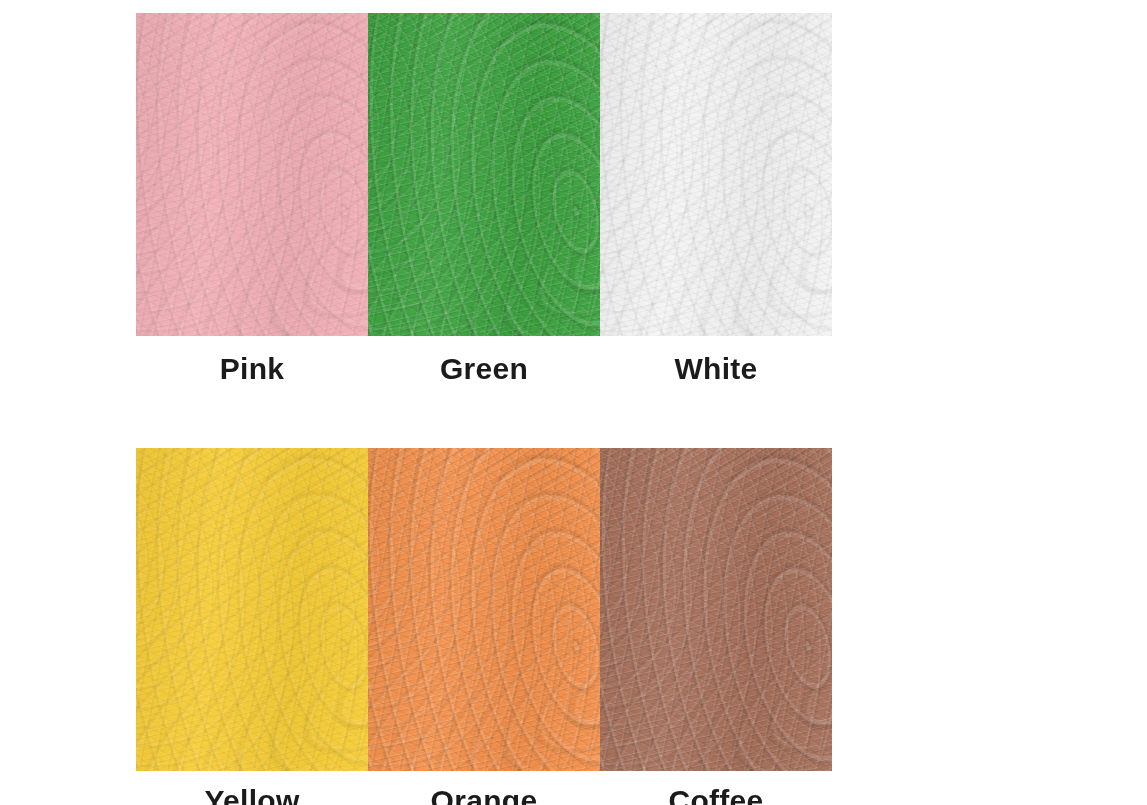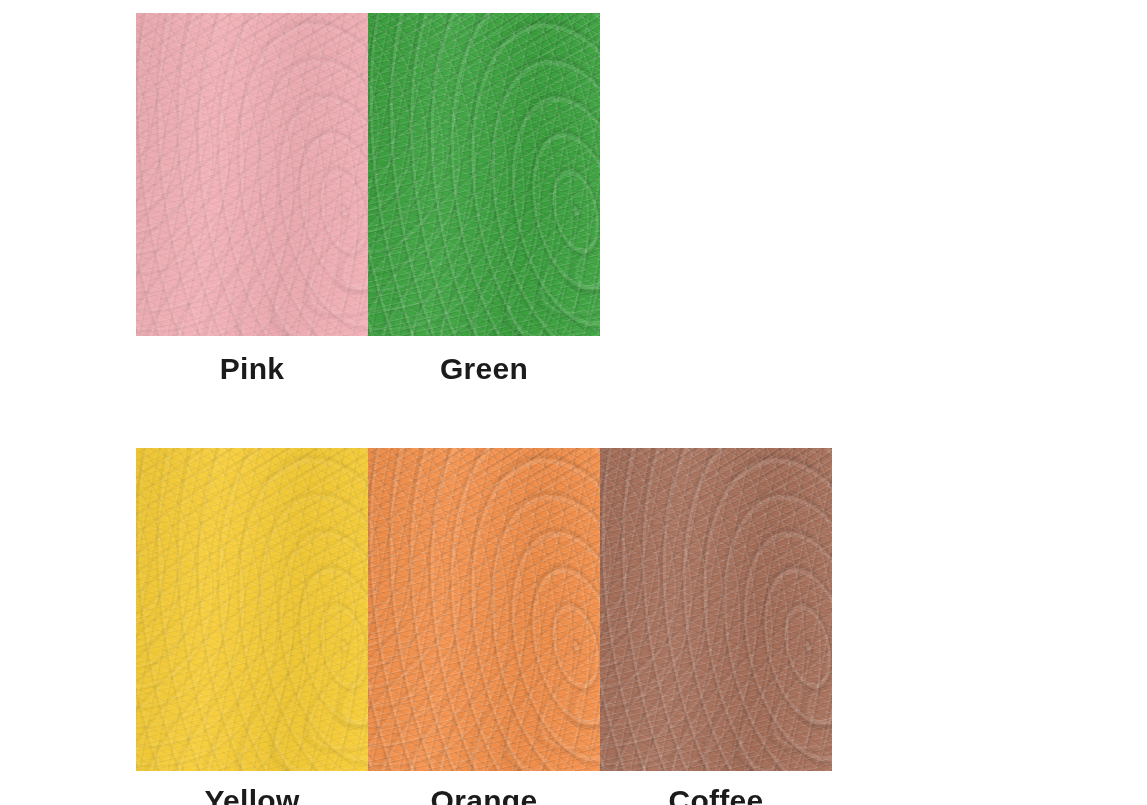--- a/index.html
+++ b/index.html
@@ -158,20 +158,29 @@
     <div class="swatch-cell">
       <div class="swatch-tile" style="background-color: rgb(59, 163, 62);">
         <div class="grain"></div>
         <div class="grain2"></div>
         <div class="grain3"></div>
         <div class="shade"></div>
       </div>
       <div class="swatch-label" style="color: rgb(27, 27, 27);">Green</div>
     </div>
 
+    <div class="swatch-cell">
+      <div class="swatch-tile light-tile" style="background-color: rgb(244, 244, 244);">
+        <div class="grain"></div>
+        <div class="grain2"></div>
+        <div class="grain3"></div>
+        <div class="shade"></div>
+      </div>
+      <div class="swatch-label" style="color: rgb(27, 27, 27);">White</div>
+    </div>
 
   </div>
 
   <div class="swatch-row row-bot">
 
     <div class="swatch-cell offset-first">
       <div class="swatch-tile light-tile" style="background-color: rgb(247, 205, 53);">
         <div class="grain"></div>
         <div class="grain2"></div>
         <div class="grain3"></div>

